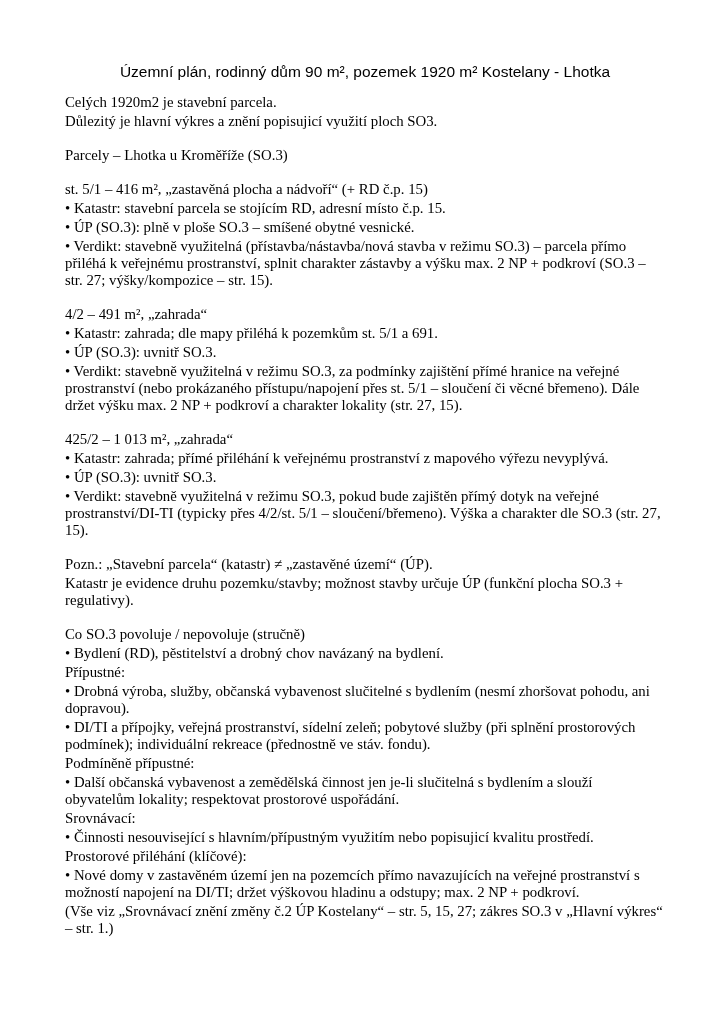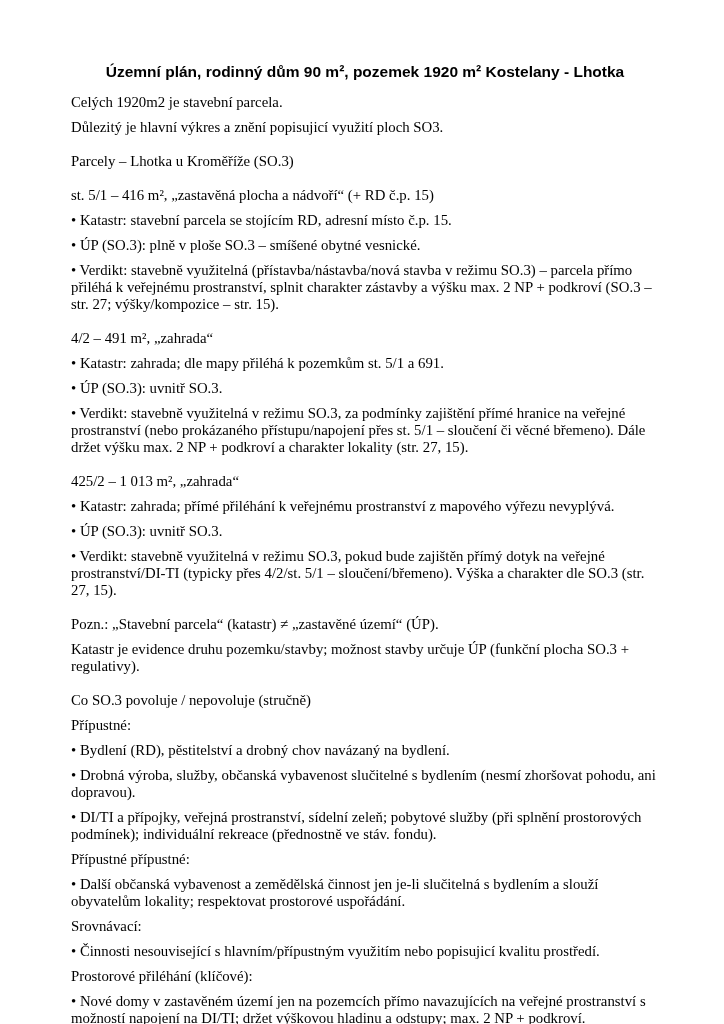--- a/index.html
+++ b/index.html
@@ -15,36 +15,36 @@
       color: #000000;
       overflow: hidden;
     }
     .content {
       padding: 62px 57px 0 63px;
       width: 604px;
       box-sizing: content-box;
     }
     .title {
       font-family: "Liberation Sans", sans-serif;
-      font-weight: bold;
+      font-weight: normal;
       font-size: 15.5px;
       line-height: 19px;
       text-align: center;
       margin: 0 0 13px 0;
     }
     .doc {
       font-family: "Liberation Serif", serif;
       font-size: 14.8px;
       line-height: 17px;
     }
     .block {
       margin: 0 0 17px 0;
     }
     .line {
-      margin: 8px;
+      margin: 2px;
       padding: 0;
       font-family: Liberation Serif, serif;
     }
   </style>
 </head>
 <body>
 
 <div class="page">
   <div class="content">
     <div class="title">Územní plán, rodinný dům 90 m², pozemek 1920 m² Kostelany - Lhotka</div>
@@ -73,25 +73,25 @@
           <p class="line">• Katastr: zahrada; přímé přiléhání k veřejnému prostranství z mapového výřezu nevyplývá.</p>
           <p class="line">• ÚP (SO.3): uvnitř SO.3.</p>
           <p class="line">• Verdikt: stavebně využitelná v režimu SO.3, pokud bude zajištěn přímý dotyk na veřejné prostranství/DI-TI (typicky přes 4/2/st. 5/1 – sloučení/břemeno). Výška a charakter dle SO.3 (str. 27, 15).</p>
         </div>
         <div class="block">
           <p class="line">Pozn.: „Stavební parcela“ (katastr) ≠ „zastavěné území“ (ÚP).</p>
           <p class="line">Katastr je evidence druhu pozemku/stavby; možnost stavby určuje ÚP (funkční plocha SO.3 + regulativy).</p>
         </div>
         <div class="block">
           <p class="line">Co SO.3 povoluje / nepovoluje (stručně)</p>
+          <p class="line">• Bydlení (RD), pěstitelství a drobný chov navázaný na bydlení.</p>
           <p class="line">Přípustné:</p>
-          <p class="line">• Bydlení (RD), pěstitelství a drobný chov navázaný na bydlení.</p>
           <p class="line">• Drobná výroba, služby, občanská vybavenost slučitelné s bydlením (nesmí zhoršovat pohodu, ani dopravou).</p>
           <p class="line">• DI/TI a přípojky, veřejná prostranství, sídelní zeleň; pobytové služby (při splnění prostorových podmínek); individuální rekreace (přednostně ve stáv. fondu).</p>
-          <p class="line">Přípustné přípustné:</p>
+          <p class="line">Podmíněně přípustné:</p>
           <p class="line">• Další občanská vybavenost a zemědělská činnost jen je-li slučitelná s bydlením a slouží obyvatelům lokality; respektovat prostorové uspořádání.</p>
           <p class="line">Srovnávací:</p>
           <p class="line">• Činnosti nesouvisející s hlavním/přípustným využitím nebo popisujicí kvalitu prostředí.</p>
           <p class="line">Prostorové přiléhání (klíčové):</p>
           <p class="line">• Nové domy v zastavěném území jen na pozemcích přímo navazujících na veřejné prostranství s možností napojení na DI/TI; držet výškovou hladinu a odstupy; max. 2 NP + podkroví.</p>
           <p class="line">(Vše viz „Srovnávací znění změny č.2 ÚP Kostelany“ – str. 5, 15, 27; zákres SO.3 v „Hlavní výkres“ – str. 1.)</p>
         </div>
       </div>
   </div>
 </div>

